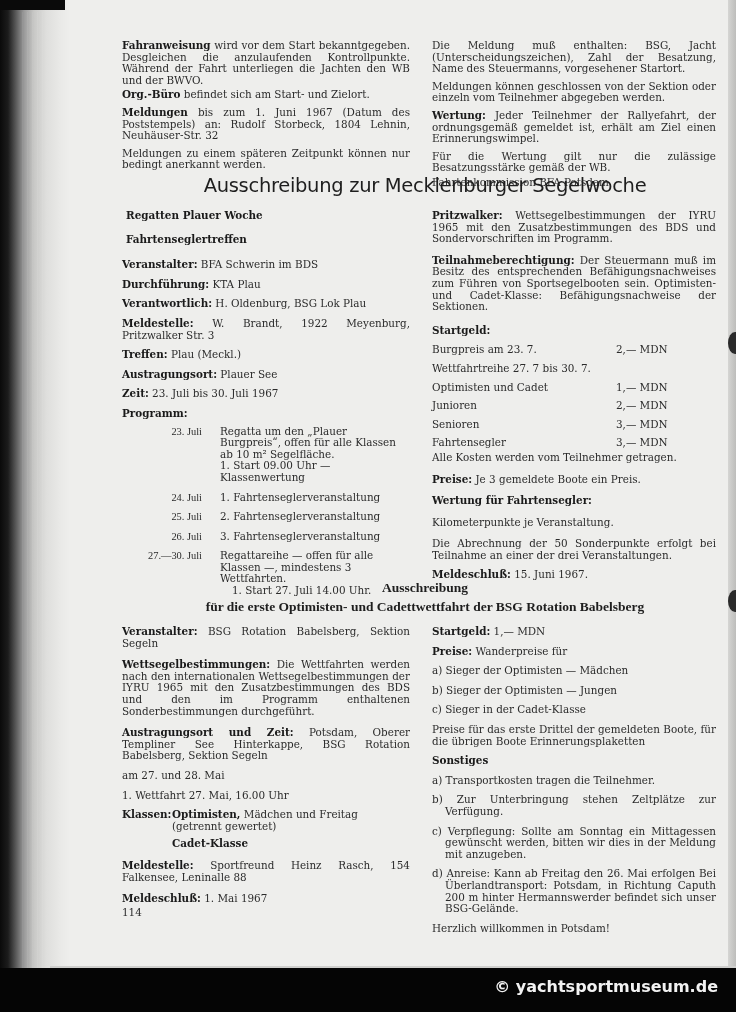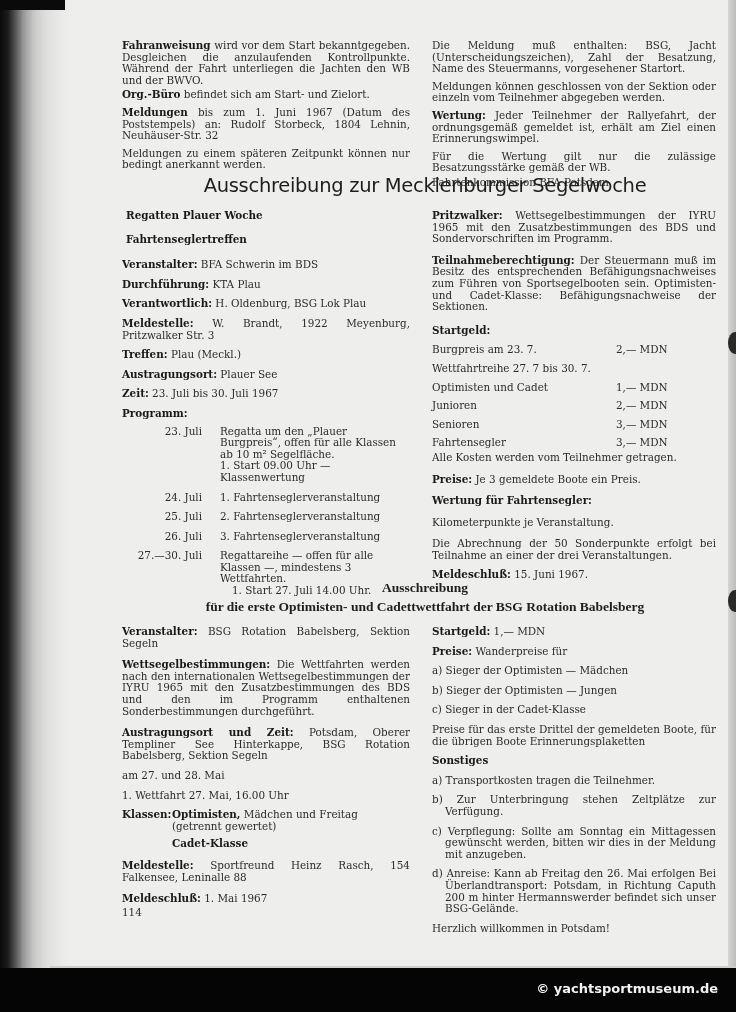--- a/index.html
+++ b/index.html
@@ -44,32 +44,32 @@
     position: absolute; left: 115px; top: 174px; width: 620px; text-align: center;
     font-family: "DejaVu Sans", sans-serif; font-size: 19.5px; color: #1e1e1e;
     letter-spacing: -0.3px;
   }
   .h2 {
     position: absolute; left: 115px; width: 620px; text-align: center;
     font-weight: bold; color: #1e1e1e; font-size: 13.5px;
     font-family: "Liberation Serif", serif;
   }
   .prog-row { display: flex; margin-bottom: 5px; }
-  .prog-date { width: 80px; text-align: right; padding-right: 18px; flex: none; }
+  .prog-date { width: 80px; text-align: right; padding-right: 18px; flex: none; font-family: Liberation Serif, serif; }
   .prog-desc { flex: 1; }
   .fee-row { display: flex; justify-content: space-between; margin-bottom: 7px; }
   .fee-amt { width: 100px; }
   .indent { padding-left: 13px; text-indent: -13px; }
   .sig { text-align: right; }
   .pagenum {
     position: absolute; left: 122px; top: 906px; font-size: 10.4px; color: #2b2b2b;
   }
   .watermark {
     position: absolute; right: 10px; bottom: 10px;
-    color: #f2f2f2; font-family: "DejaVu Sans", sans-serif; font-size: 13px; font-weight: bold;
+    color: #f2f2f2; font-family: "DejaVu Sans", sans-serif; font-size: 16px; font-weight: bold;
     background: #050505; padding: 6px 8px;
   }
   .bottom-bar {
     position: absolute; left: 0; bottom: 0; width: 736px; height: 44px; background: #050505;
   }
   .bottom-page {
     position: absolute; left: 50px; bottom: 44px; width: 686px; height: 2px; background: #cfcfcd;
   }
 </style>
 </head>

